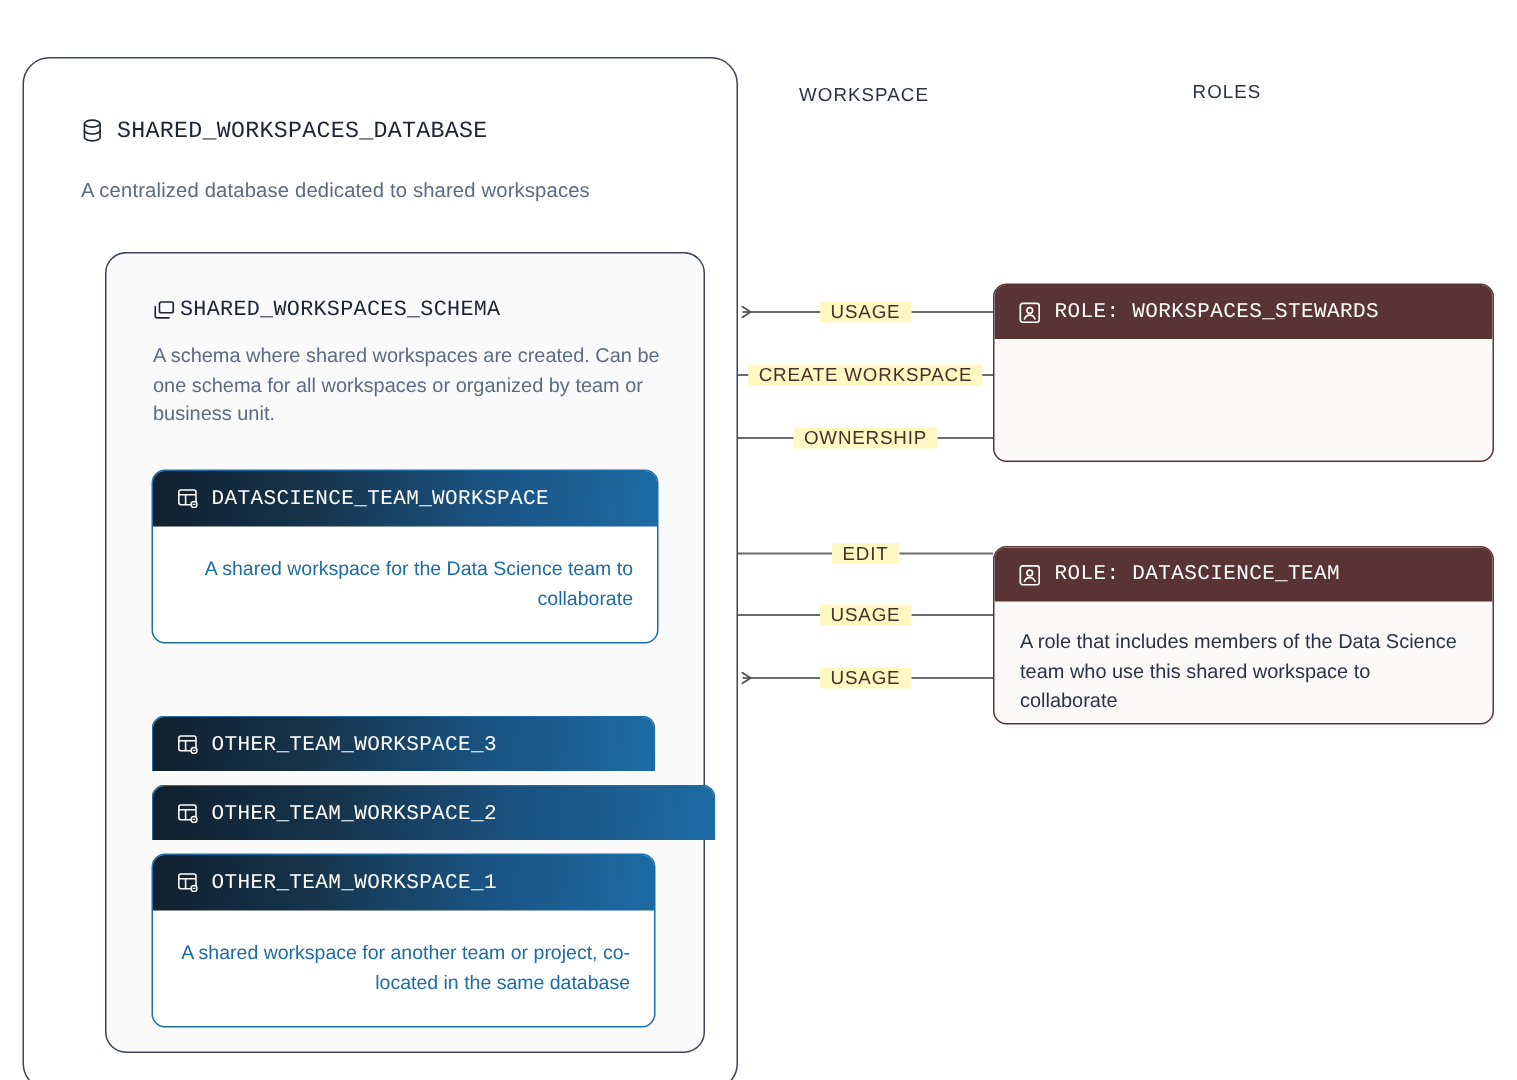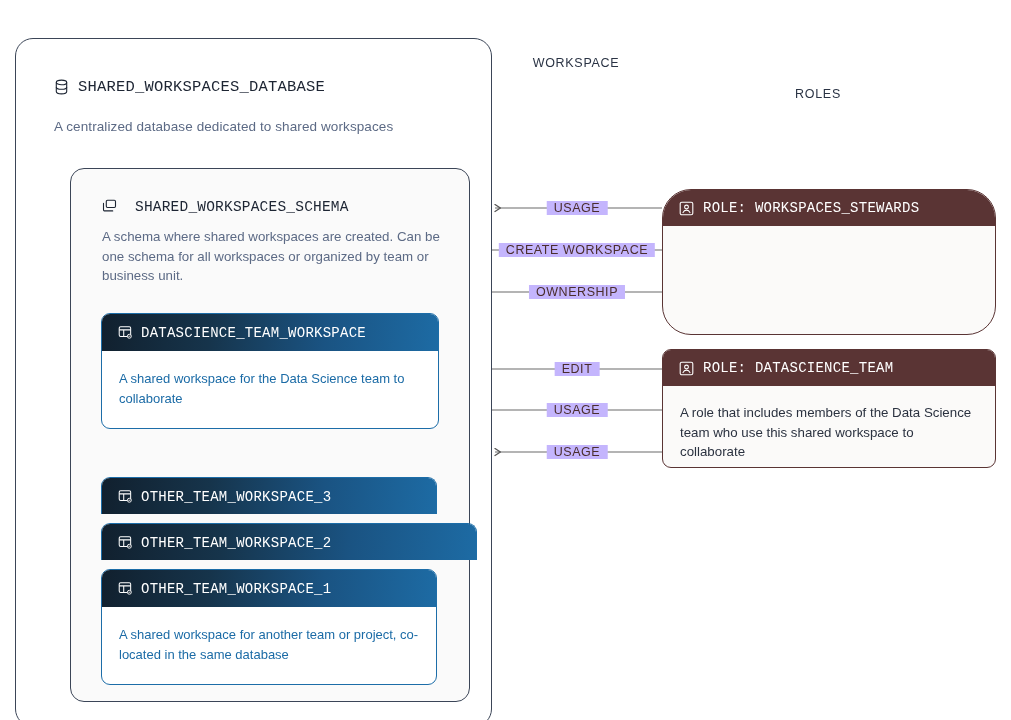--- a/index.html
+++ b/index.html
@@ -29,21 +29,21 @@
     height: 720px;
     overflow: visible;
     pointer-events: none;
   }
 
   .wire-label {
     position: absolute;
     font-size: 12.5px;
     letter-spacing: 0.55px;
     color: #4a2d2d;
-    background: #c4b5fd;
+    background: #fef9c3;
     padding: 0 7px;
     white-space: nowrap;
     transform: translate(-50%, -50%);
     font-family: "Liberation Sans", sans-serif;
   }
 
   
   .col-head {
     position: absolute;
     font-size: 12.5px;
@@ -100,22 +100,22 @@
     border: 1px solid #3b4557;
     border-radius: 14px;
     background: #fafafa;
     box-sizing: border-box;
   }
   .schema-title {
     position: absolute;
     left: 31px;
     top: 30px;
     display: flex;
-    align-items: flex-start;
-    gap: 18px;
+    align-items: flex-end;
+    gap: 3px;
   }
   .schema-title .title-text {
     font-family: "Liberation Mono", monospace;
     font-size: 14.5px;
     letter-spacing: 0.2px;
     color: #1d2533;
   }
   .schema-desc {
     position: absolute;
     left: 31px;
@@ -127,20 +127,21 @@
   }
 
   
   .ws-card {
     position: absolute;
     border-radius: 9px;
     box-sizing: border-box;
     overflow: hidden;
     background: #ffffff;
     border: 1px solid #1c6da8;
+    text-align: right;
   }
   .ws-head {
     height: 37px;
     display: flex;
     align-items: center;
     gap: 8px;
     padding-left: 16px;
     background: linear-gradient(95deg, #11202e 0%, #16344b 32%, #1a5382 66%, #1d6ba4 100%);
   }
   .ws-head .title-text {
@@ -229,21 +230,21 @@
   </svg>
 
   <div class="wire-label" style="left:577px; top:208px;">USAGE</div>
   <div class="wire-label" style="left:577px; top:250px;">CREATE WORKSPACE</div>
   <div class="wire-label" style="left:577px; top:292px;">OWNERSHIP</div>
   <div class="wire-label" style="left:577px; top:369px;">EDIT</div>
   <div class="wire-label" style="left:577px; top:410px;">USAGE</div>
   <div class="wire-label" style="left:577px; top:452px;">USAGE</div>
 
   <div class="col-head" style="left:576px; top:56px;">WORKSPACE</div>
-  <div class="col-head" style="left:818px; top:54px;margin-top:33px;">ROLES</div>
+  <div class="col-head" style="left:818px; top:54px;">ROLES</div>
 
   <div class="database">
 
     <div class="db-title">
       <span class="icon">
         <svg width="15" height="16" viewBox="0 0 15 16" fill="none">
           <ellipse cx="7.5" cy="3.4" rx="5.2" ry="2.3" stroke="#1d2533" stroke-width="1.1"></ellipse>
           <path d="M2.3 3.4 v9.2 c0 1.27 2.33 2.3 5.2 2.3 s5.2-1.03 5.2-2.3 V3.4" stroke="#1d2533" stroke-width="1.1" fill="none"></path>
           <path d="M2.3 8.0 c0 1.27 2.33 2.3 5.2 2.3 s5.2-1.03 5.2-2.3" stroke="#1d2533" stroke-width="1.1" fill="none"></path>
         </svg>
@@ -325,34 +326,34 @@
             </svg>
           </span>
           <span class="title-text">OTHER_TEAM_WORKSPACE_1</span>
         </div>
         <div class="ws-body">A shared workspace for another team or project, co-located in the same database</div>
       </div>
 
     </div>
   </div>
 
-  <div class="role-card" style="left:662px; top:189px; width:334px; height:146px;border-radius:29px;">
+  <div class="role-card" style="left:662px; top:189px; width:334px; height:119px;">
     <div class="role-head">
       <span class="icon">
         <svg width="15" height="15" viewBox="0 0 15 15" fill="none">
           <rect x="1.2" y="1.2" width="12.6" height="12.6" rx="1.6" stroke="#ffffff" stroke-width="1.1"></rect>
           <circle cx="7.5" cy="6.0" r="1.9" stroke="#ffffff" stroke-width="1.1"></circle>
           <path d="M4.0 11.6 c0.7-1.7 2.0-2.5 3.5-2.5 s2.8 0.8 3.5 2.5" stroke="#ffffff" stroke-width="1.1" fill="none" stroke-linecap="round"></path>
         </svg>
       </span>
       <span class="title-text">ROLE:  WORKSPACES_STEWARDS</span>
     </div>
   </div>
 
-  <div class="role-card" style="left:662px; top:349px; width:334px; height:119px;">
+  <div class="role-card" style="left:662px; top:364px; width:334px; height:119px;">
     <div class="role-head">
       <span class="icon">
         <svg width="15" height="15" viewBox="0 0 15 15" fill="none">
           <rect x="1.2" y="1.2" width="12.6" height="12.6" rx="1.6" stroke="#ffffff" stroke-width="1.1"></rect>
           <circle cx="7.5" cy="6.0" r="1.9" stroke="#ffffff" stroke-width="1.1"></circle>
           <path d="M4.0 11.6 c0.7-1.7 2.0-2.5 3.5-2.5 s2.8 0.8 3.5 2.5" stroke="#ffffff" stroke-width="1.1" fill="none" stroke-linecap="round"></path>
         </svg>
       </span>
       <span class="title-text">ROLE:  DATASCIENCE_TEAM</span>
     </div>

